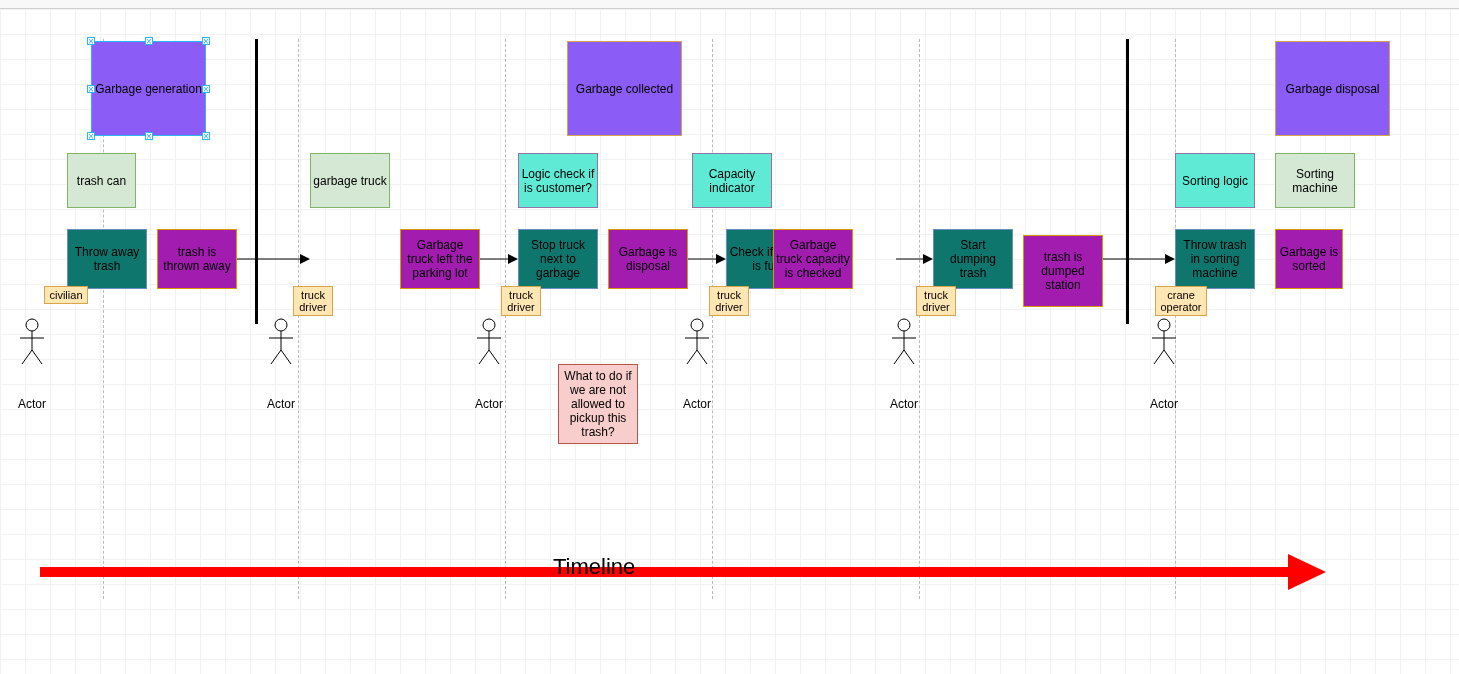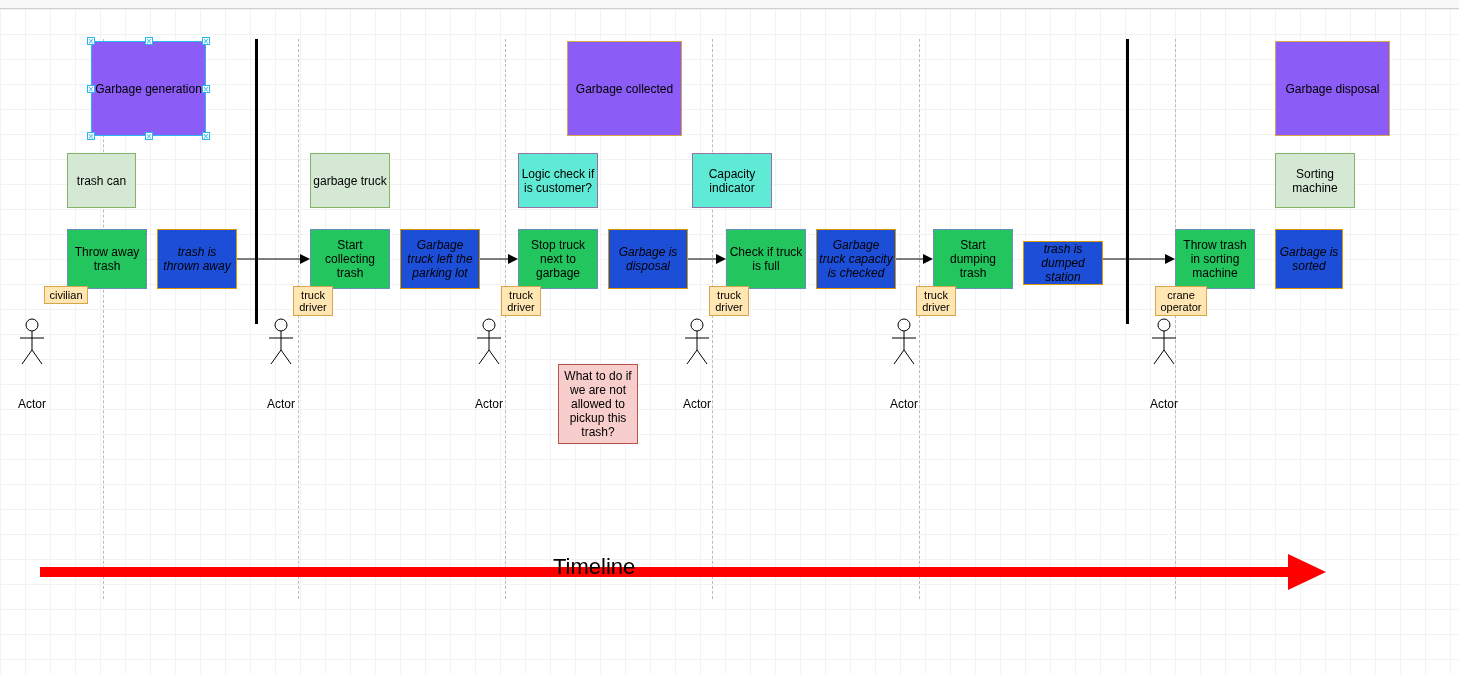--- a/index.html
+++ b/index.html
@@ -5,22 +5,22 @@
 html,body{margin:0;padding:0;background:#fff;font-family:Helvetica,Arial,sans-serif;}
 .topbar{height:8px;background:#f8f8f8;border-bottom:1px solid #d0d0d0;}
 .canvas{position:relative;width:1459px;height:666px;overflow:hidden;}
 .grid{position:absolute;inset:0;
  background-image:linear-gradient(to right,#f2f2f2 1px,transparent 1px),linear-gradient(to bottom,#f2f2f2 1px,transparent 1px);
  background-size:25px 25px;}
 .box{position:absolute;border:1px solid;display:flex;align-items:center;justify-content:center;text-align:center;font-size:12px;padding:2px;box-sizing:border-box;}
 .yellow{background:#8b5cf6;border-color:#d8a54a;justify-content:center;}
 .green{background:#d5e8d4;border-color:#82b366;}
 .purple{background:#5eead4;border-color:#9673a6;}
-.blue{background:#22c55e;border-color:#6c8ebf;}
-.orange{background:#1d4ed8;border-color:#d79b00;font-style:italic;}
+.blue{background:#0f766e;border-color:#6c8ebf;}
+.orange{background:#a21caf;border-color:#d79b00;}
 .red{background:#f8cecc;border-color:#b85450;margin-left:40px;}
 .tag{position:absolute;background:#ffe6b3;border:1px solid #d8a54a;font-size:11px;padding:2px 3px;text-align:center;box-sizing:border-box;}
 .vline{position:absolute;width:3px;background:#000;}
 .dash{position:absolute;width:0;border-left:1px dashed #bbb;}
 .actor-label{position:absolute;font-size:12px;margin-top:31px;}
 .timeline{position:absolute;background:#ff0000;height:10px;}
 .timeline-text{position:absolute;font-size:22px;}
 .sel-handle{position:absolute;width:8px;height:8px;background:#fff;border:1px solid #29b6f2;box-sizing:border-box;}
 .sel-x{color:#29b6f2;font-size:10px;line-height:8px;text-align:center;}
 svg.actor{position:absolute;}
@@ -83,56 +83,56 @@
     </div>
  <div class="box green" style="left:310px;top:144px;width:80px;height:55px">
       <span>garbage truck</span>
     </div>
  <div class="box purple" style="left:518px;top:144px;width:80px;height:55px">
       <span>Logic check if is customer?</span>
     </div>
  <div class="box purple" style="left:692px;top:144px;width:80px;height:55px">
       <span>Capacity indicator</span>
     </div>
+ <div class="box purple" style="left:1175px;top:144px;width:80px;height:55px">
+      <span>Sorting logic</span>
+    </div>
  <div class="box green" style="left:1275px;top:144px;width:80px;height:55px">
       <span>Sorting machine</span>
     </div>
 
  <div class="box blue" style="left:67px; top:220px;width:80px;height:60px">
       <span>Throw away trash</span>
     </div>
  <div class="box orange" style="left:157px;top:220px;width:80px;height:60px">
       <span>trash is thrown away</span>
     </div>
 
- <div class="box blue" style="left:310px;top:220px;width:80px;height:60px">
-      <span>Start collecting trash</span>
-    </div>
  <div class="box blue" style="left:518px;top:220px;width:80px;height:60px">
       <span>Stop truck next to garbage</span>
     </div>
 
  <div class="box orange" style="left:400px;top:220px;width:80px;height:60px">
       <span>Garbage truck left the parking lot</span>
     </div>
  <div class="box orange" style="left:608px;top:220px;width:80px;height:60px">
       <span>Garbage is disposal</span>
     </div>
 
  <div class="box blue" style="left:726px;top:220px;width:80px;height:60px">
       <span>Check if truck is full</span>
     </div>
- <div class="box orange" style="left:816px;top:220px;width:80px;height:60px">
+ <div class="box orange" style="left:773px;top:220px;width:80px;height:60px">
       <span>Garbage truck capacity is checked</span>
     </div>
 
  <div class="box blue" style="left:933px;top:220px;width:80px;height:60px">
       <span>Start dumping trash</span>
     </div>
- <div class="box orange" style="left:1023px;top:232px;width:80px;height:44px">
+ <div class="box orange" style="left:1023px;top:226px;width:80px;height:72px">
       <span>trash is dumped station</span>
     </div>
 
  <div class="box blue" style="left:1175px;top:220px;width:80px;height:60px">
       <span>Throw trash in sorting machine</span>
     </div>
  <div class="box orange" style="left:1275px;top:220px;width:68px;height:60px">
       <span>Garbage is sorted</span>
     </div>
 

